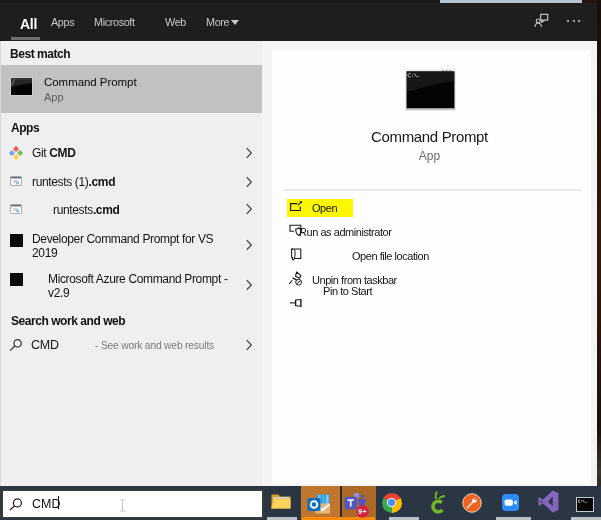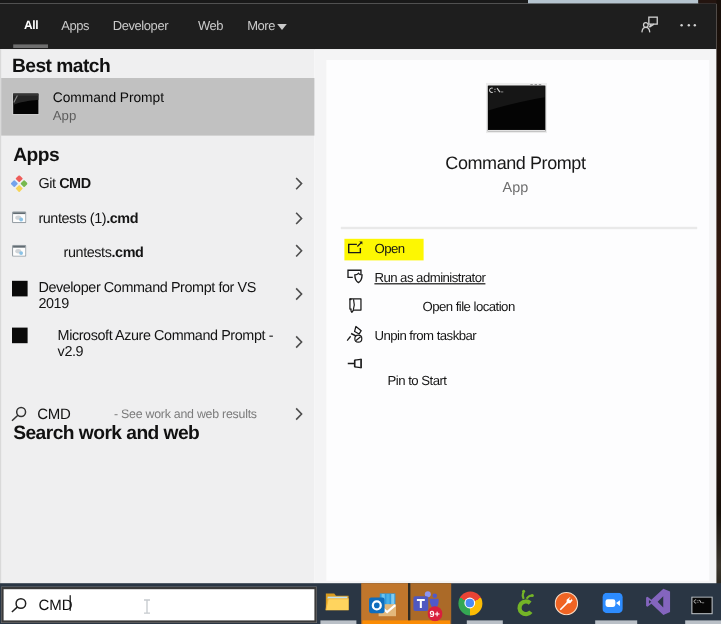--- a/index.html
+++ b/index.html
@@ -1,35 +1,35 @@
 <!DOCTYPE html>
 <html><head>
 <meta charset="utf-8">
 <style>
   html,body{margin:0;padding:0;}
   body{width:601px;height:520px;overflow:hidden;position:relative;
        font-family:"Liberation Sans", sans-serif;background:#fff;}
   .abs{position:absolute;}
-  .hdr{font-weight:bold;font-size:16px;color:#111;letter-spacing:-0.45px;}
+  .hdr{font-weight:bold;font-size:12px;color:#111;letter-spacing:-0.45px;}
   .item{font-size:12px;color:#141414;letter-spacing:-0.35px;}
   .action{font-size:11px;color:#161616;letter-spacing:-0.45px;}
   .tab{font-size:10.8px;letter-spacing:-0.35px;color:#c9c9c9;}
 </style>
 </head>
 <body>
 
 <div class="abs" style="left:0;top:0;width:601px;height:3px;background:#191919;"></div>
 <div class="abs" style="left:440px;top:0;width:142px;height:3px;background:#b5c4cf;"></div>
 <div class="abs" style="left:582px;top:0;width:19px;height:3px;background:#241510;"></div>
 
 <div class="abs" style="left:0;top:3px;width:597px;height:38px;background:#1e1e1e;"></div>
-<div class="abs" id="tabAll" style="left:20px;top:16px;color:#fff;font-weight:bold;font-size:10px;letter-spacing:-0.3px;">All</div>
+<div class="abs" id="tabAll" style="left:20px;top:16px;color:#fff;font-weight:bold;font-size:14px;letter-spacing:-0.3px;">All</div>
 <div class="abs" style="left:11px;top:37px;width:29px;height:3px;background:#6f6f6f;"></div>
 <div class="abs tab" id="tabApps" style="left:51px;top:16px;">Apps</div>
-<div class="abs tab" id="tabDocs" style="left:94px;top:16px;">Developer</div>
+<div class="abs tab" id="tabDocs" style="left:94px;top:16px;">Microsoft</div>
 <div class="abs tab" id="tabWeb" style="left:165px;top:16px;">Web</div>
 <div class="abs tab" id="tabMore" style="left:206px;top:16px;">More</div>
 <div class="abs" style="left:231px;top:19.5px;width:0;height:0;border-left:4.5px solid transparent;border-right:4.5px solid transparent;border-top:5px solid #c9c9c9;"></div>
 
 <svg class="abs" style="left:534px;top:13px;" width="15" height="15" viewBox="0 0 15 15">
   <rect x="6.7" y="1.3" width="7" height="5.8" fill="none" stroke="#cfcfcf" stroke-width="1.1"></rect>
   <path d="M8.6 7.1 L7.2 9.6 L11 7.1" fill="none" stroke="#cfcfcf" stroke-width="1.05"></path>
   <circle cx="4.2" cy="7.9" r="1.95" fill="none" stroke="#cfcfcf" stroke-width="1.05"></circle>
   <path d="M0.9 14 C1.2 11.2 2.6 9.9 4.2 9.9 C5.8 9.9 7.2 11.2 7.5 14" fill="none" stroke="#cfcfcf" stroke-width="1.05"></path>
 </svg>
@@ -102,21 +102,21 @@
 <svg class="abs" style="left:245px;top:239px;" width="8" height="12" viewBox="0 0 8 12">
     <path d="M1.8 1.3 L6.3 6 L1.8 10.7" fill="none" stroke="#4f4f4f" stroke-width="1.35"></path>
   </svg>
 <svg class="abs" style="left:245px;top:279px;" width="8" height="12" viewBox="0 0 8 12">
     <path d="M1.8 1.3 L6.3 6 L1.8 10.7" fill="none" stroke="#4f4f4f" stroke-width="1.35"></path>
   </svg>
 <svg class="abs" style="left:245px;top:339px;" width="8" height="12" viewBox="0 0 8 12">
     <path d="M1.8 1.3 L6.3 6 L1.8 10.7" fill="none" stroke="#4f4f4f" stroke-width="1.35"></path>
   </svg>
 
-<div class="abs hdr" style="left:11px;top:314px;margin-top:39px;">Search work and web</div>
+<div class="abs hdr" style="left:11px;top:314px;">Search work and web</div>
 
 <svg class="abs" style="left:9px;top:337px;" width="14" height="15" viewBox="0 0 14 15">
   <circle cx="8.6" cy="6.3" r="3.7" fill="none" stroke="#333" stroke-width="1.25"></circle>
   <path d="M5.9 9 L1 13.6" stroke="#333" stroke-width="1.25"></path>
 </svg>
 <div class="abs" style="left:31px;top:338px;font-size:12.5px;color:#141414;letter-spacing:-0.2px;">CMD</div>
 <div class="abs" style="left:60px;top:340px;font-size:10.3px;color:#7b7b7b;letter-spacing:-0.2px;margin-left:35px;">- See work and web results</div>
 
 <svg class="abs" style="left:405px;top:69px;" width="51" height="42" viewBox="0 0 51 42">
   <rect x="0.75" y="0.75" width="49.5" height="40.5" fill="#040404" stroke="#ececec" stroke-width="1.5"></rect>
@@ -142,21 +142,21 @@
   <path d="M8.4 3.6 L1.6 3.6 L1.6 10.5 L11.3 10.5 L11.3 6.6" fill="none" stroke="#1a1a1a" stroke-width="1.15"></path>
   <path d="M8.8 5.4 L12 2.2" stroke="#1a1a1a" stroke-width="1.05"></path>
   <path d="M10.4 1.2 L13 1.2 L13 3.8 Z" fill="#1a1a1a"></path>
 </svg>
 <div class="abs action" style="left:312px;top:202px;">Open</div>
 
 <svg class="abs" style="left:289px;top:224px;" width="14" height="14" viewBox="0 0 14 14">
   <path d="M11.8 4.4 L11.8 1.2 L1 1.2 L1 7.2 L5 7.2" fill="none" stroke="#1a1a1a" stroke-width="1.1"></path>
   <path d="M9.7 3.8 C10.4 4.6 11.4 5 12.7 5.1 C12.7 7.8 11.7 10.3 9.7 11.5 C7.7 10.3 6.7 7.8 6.7 5.1 C8 5 9 4.6 9.7 3.8 Z" fill="none" stroke="#1a1a1a" stroke-width="1.1"></path>
 </svg>
-<div class="abs action" style="left:312px;top:226px;text-decoration:underline;">Run as administrator</div>
+<div class="abs action" style="left:299px;top:226px;">Run as administrator</div>
 
 <svg class="abs" style="left:290px;top:247px;" width="13" height="14" viewBox="0 0 13 14">
   <path d="M1.6 2 L10.8 2 L10.8 11.4 L4.6 11.4 L3.2 13.2 C2.4 12.4 2.2 11.6 2.6 10.6 L1.6 10.6 Z" fill="none" stroke="#1a1a1a" stroke-width="1.05" stroke-linejoin="round"></path>
   <path d="M4.6 2.4 C5.4 5.2 5.3 8.6 4.4 11.2" fill="none" stroke="#1a1a1a" stroke-width="1"></path>
   <rect x="1.3" y="1.7" width="1.6" height="1.4" fill="#1a1a1a"></rect>
 </svg>
 <div class="abs action" style="left:312px;top:250px;margin-left:40px;">Open file location</div>
 
 <svg class="abs" style="left:288px;top:271px;" width="15" height="15" viewBox="0 0 15 15">
   <path d="M8.6 1 L13 4.6 L11.3 7.3 L7.5 5.2 Z" fill="none" stroke="#1a1a1a" stroke-width="1.05" stroke-linejoin="round"></path>
@@ -166,21 +166,21 @@
   <path d="M8.7 12.7 L12.5 9.7" stroke="#1a1a1a" stroke-width="1"></path>
 </svg>
 <div class="abs action" style="left:312px;top:274px;">Unpin from taskbar</div>
 
 <svg class="abs" style="left:289px;top:298px;" width="14" height="10" viewBox="0 0 14 10">
   <path d="M0.8 4.9 L6.2 4.9" stroke="#1a1a1a" stroke-width="1.1"></path>
   <path d="M6.6 1.7 L6.6 8.1" stroke="#1a1a1a" stroke-width="1.35"></path>
   <path d="M6.6 2.1 L11.6 1.5 M6.6 7.7 L11.6 8.3" stroke="#1a1a1a" stroke-width="1.05" fill="none"></path>
   <path d="M11.9 0.9 L11.9 8.9" stroke="#1a1a1a" stroke-width="1.4"></path>
 </svg>
-<div class="abs action" style="left:312px;top:312px;padding-left:11px;">Pin to Start</div>
+<div class="abs action" style="left:312px;top:285px;padding-left:11px;">Pin to Start</div>
 
 <div class="abs" style="left:597px;top:486px;width:4px;height:4px;background:#0c0c0c;"></div>
 
 <div class="abs" style="left:0;top:486px;width:601px;height:34px;background:#2a3644;"></div>
 
 <div class="abs" style="left:1px;top:489px;width:263px;height:30px;background:#fff;border:2px solid #3a3a3a;box-sizing:border-box;"></div>
 <svg class="abs" style="left:9px;top:496px;" width="14" height="15" viewBox="0 0 14 15">
   <circle cx="8.4" cy="6.9" r="4" fill="none" stroke="#222" stroke-width="1.25"></circle>
   <path d="M5.6 9.7 L0.9 14" stroke="#222" stroke-width="1.25"></path>
 </svg>

